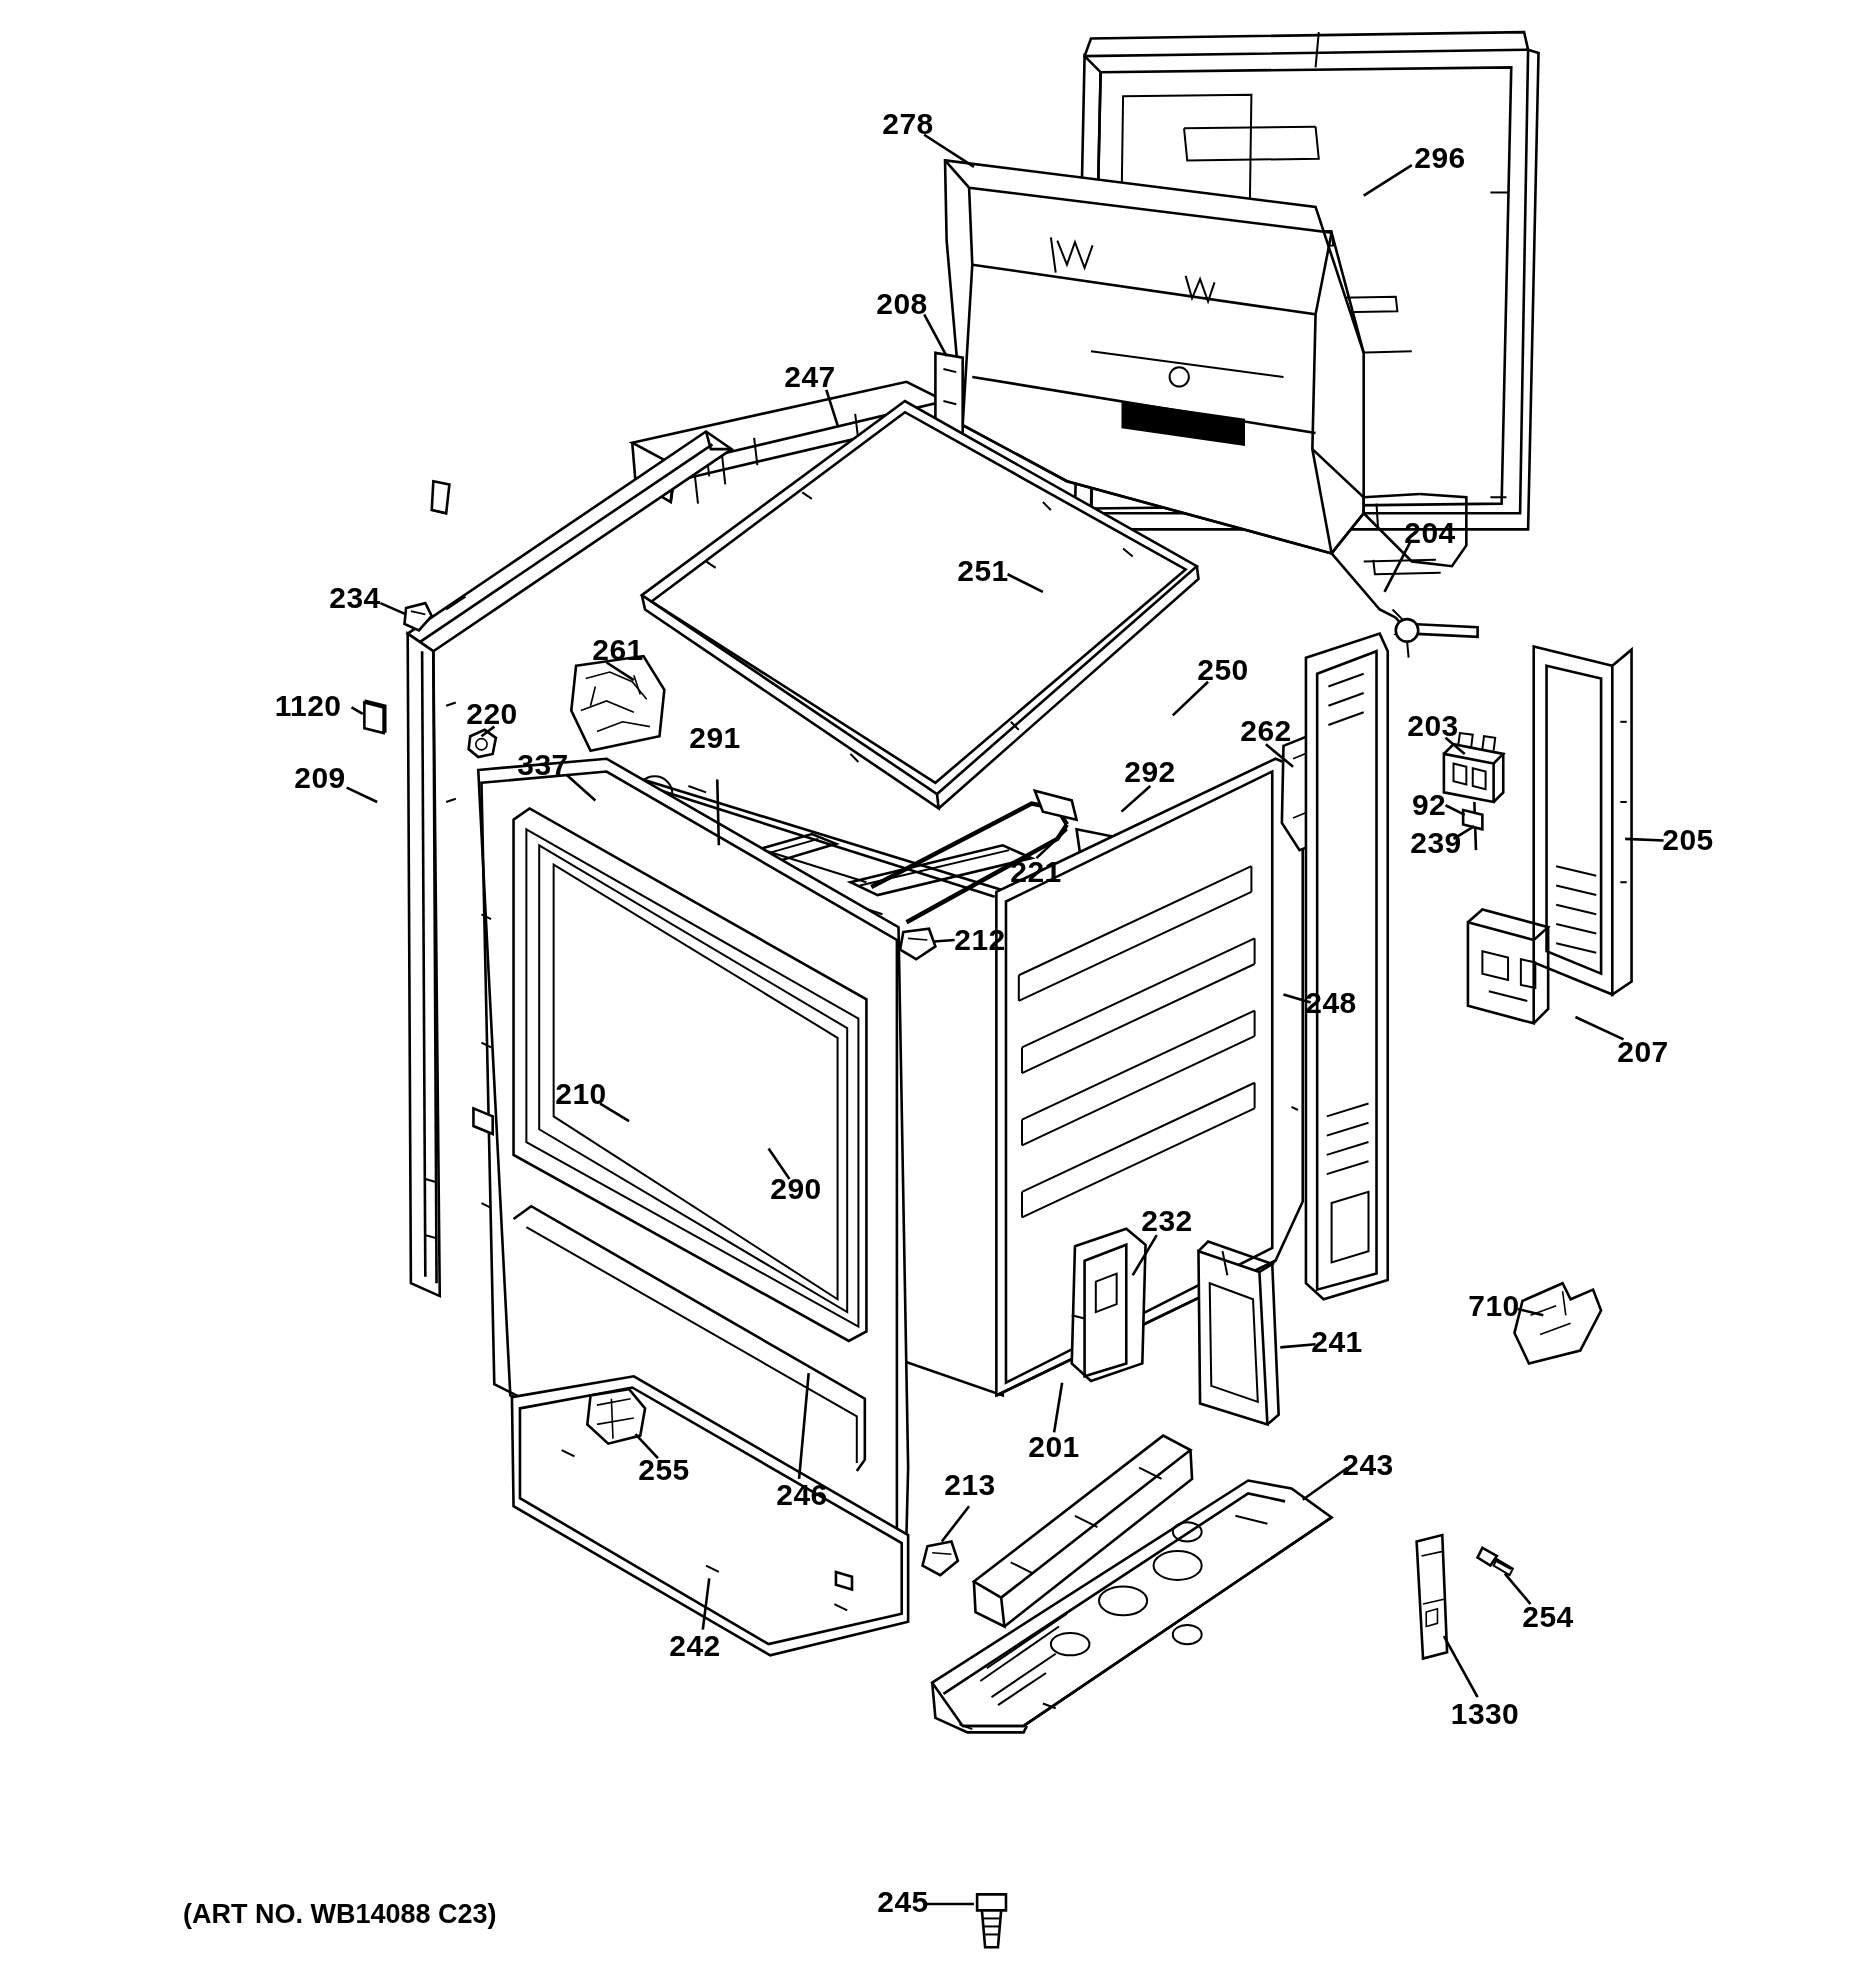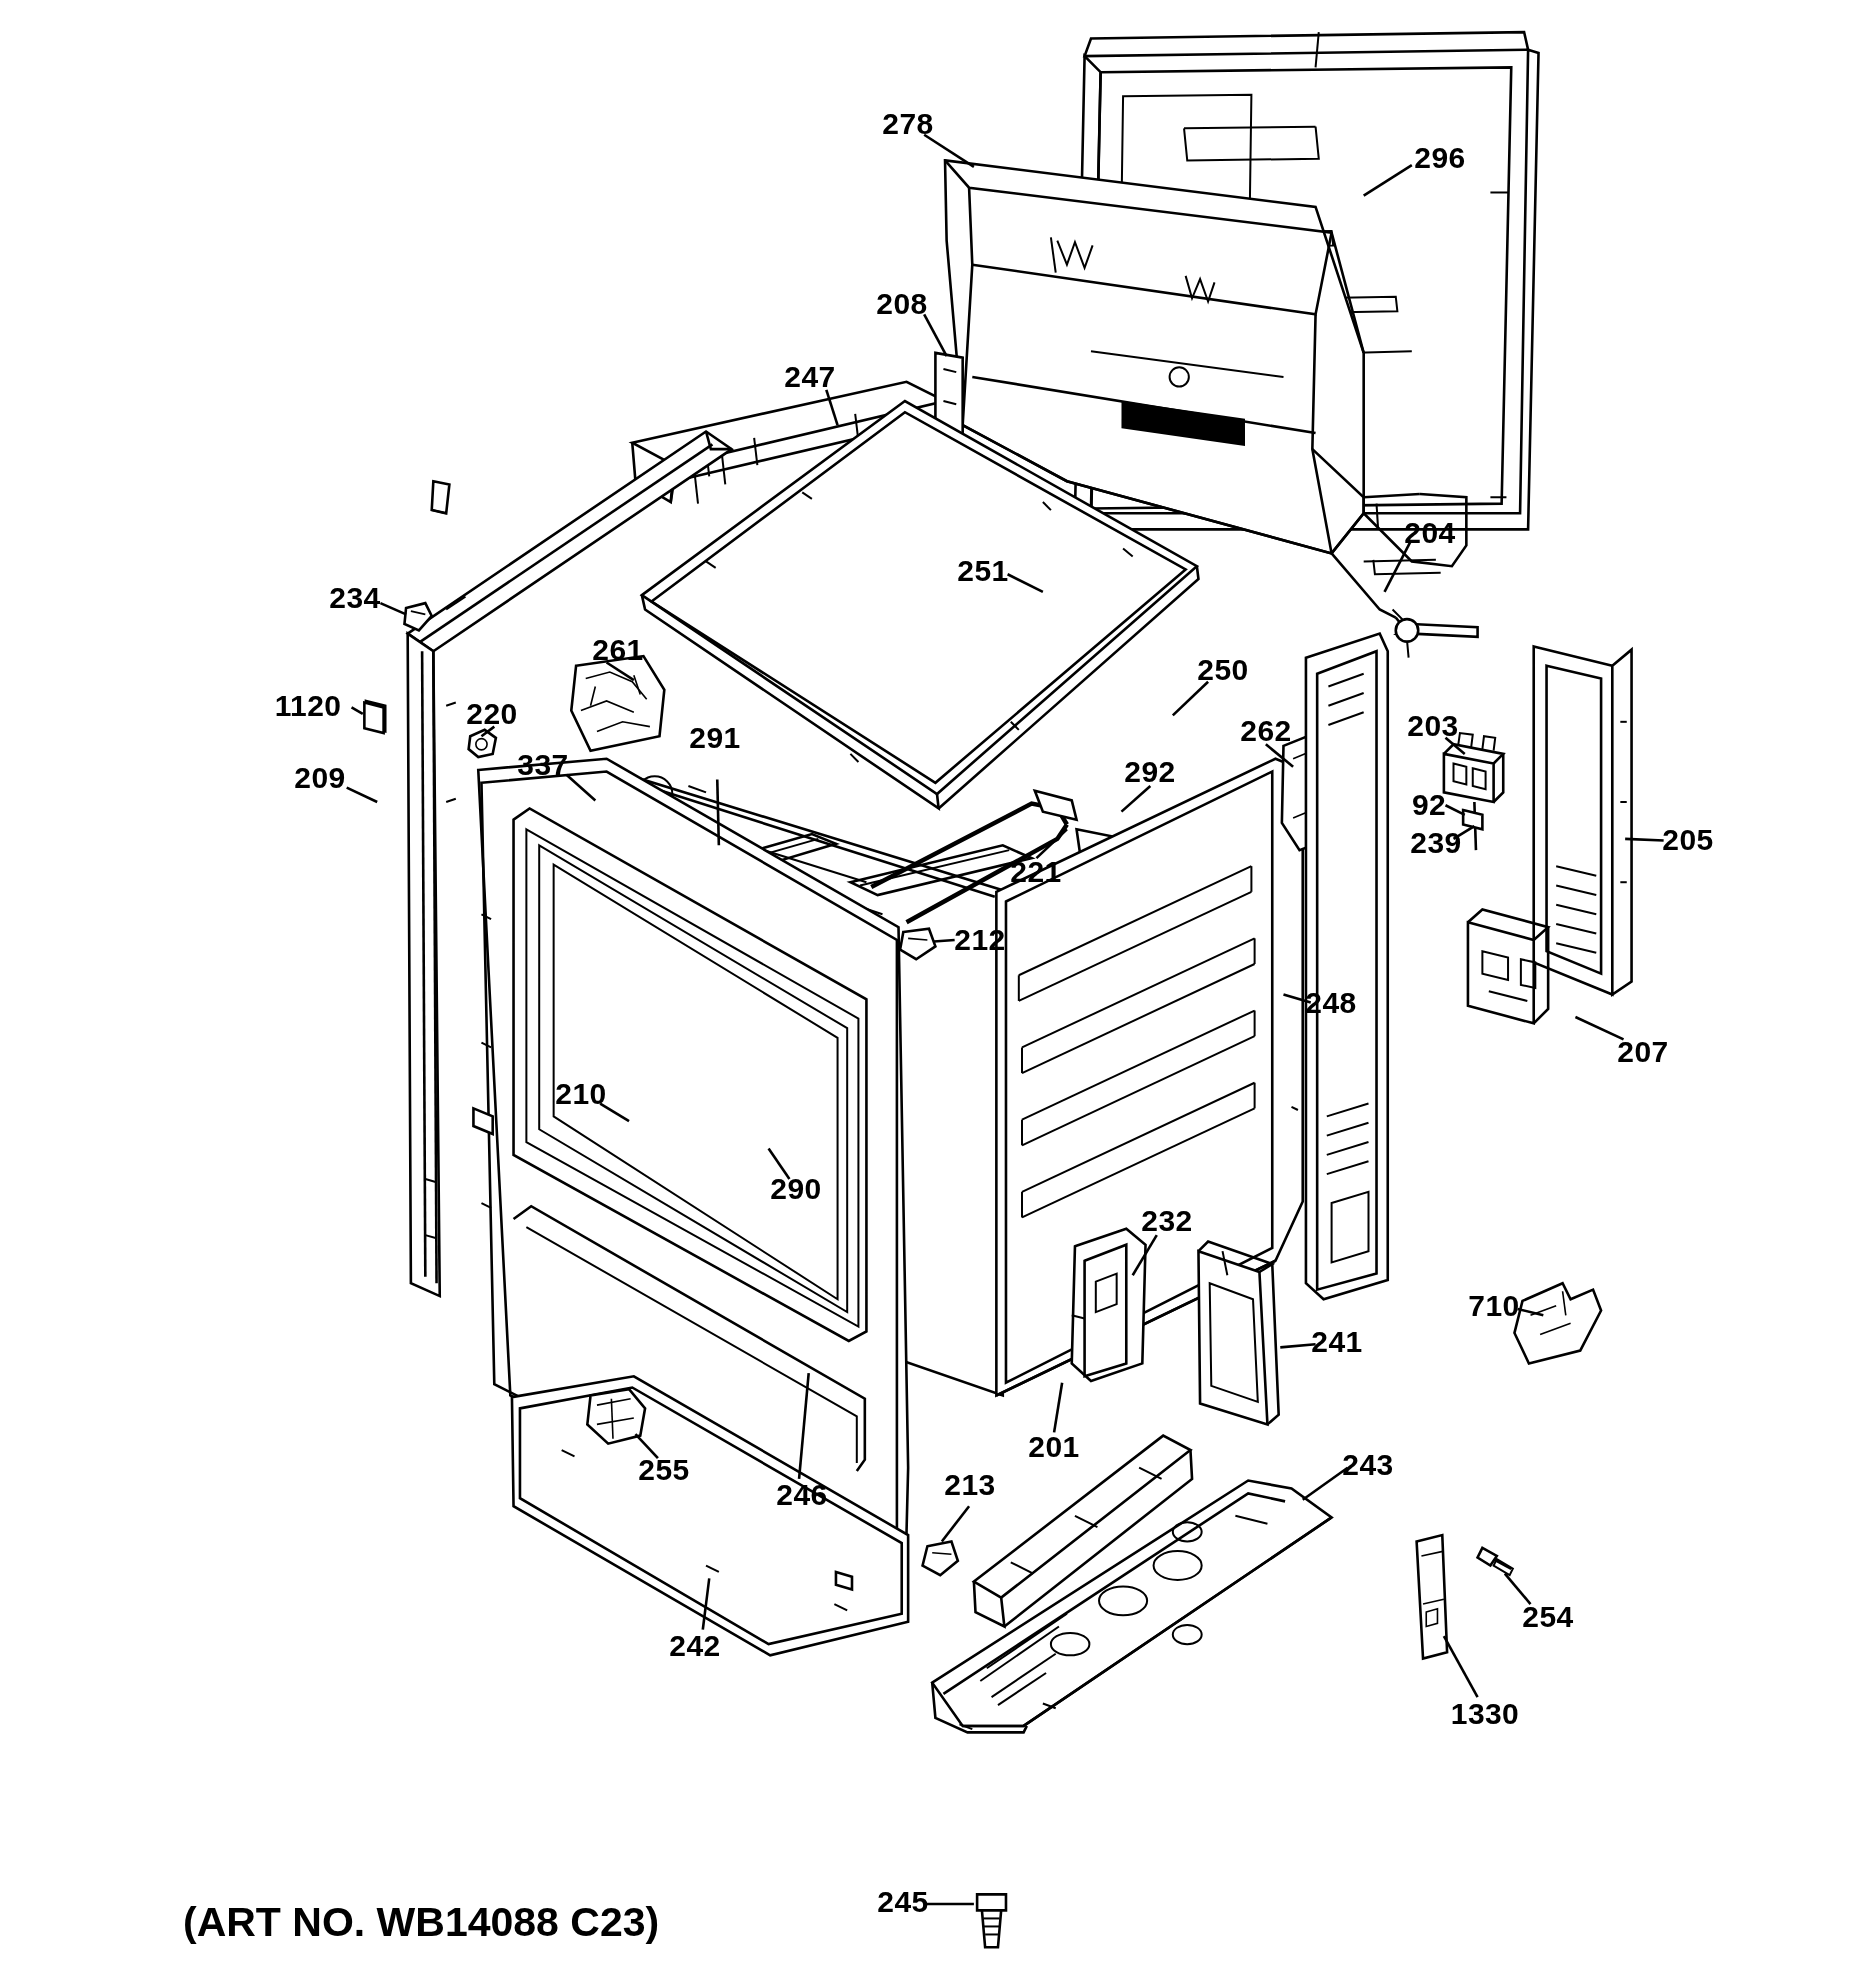--- a/index.html
+++ b/index.html
@@ -32,21 +32,21 @@
     color: #000000;
     letter-spacing: 0.4px;
     white-space: nowrap;
     transform: translate(-50%, -50%);
   }
   #art-no {
     position: absolute;
     left: 183px;
     top: 1899px;
     font-family: "Liberation Sans", sans-serif;
-    font-size: 41px;
+    font-size: 27px;
     font-weight: bold;
     color: #000000;
     white-space: nowrap;
   }
   svg line, svg path, svg polyline, svg polygon, svg rect, svg circle, svg ellipse {
     vector-effect: non-scaling-stroke;
   }
   .ln { stroke: #000; stroke-width: 2.6; fill: none; }
   .ln-thin { stroke: #000; stroke-width: 2; fill: none; }
   .ln-thick { stroke: #000; stroke-width: 4.5; fill: none; }

